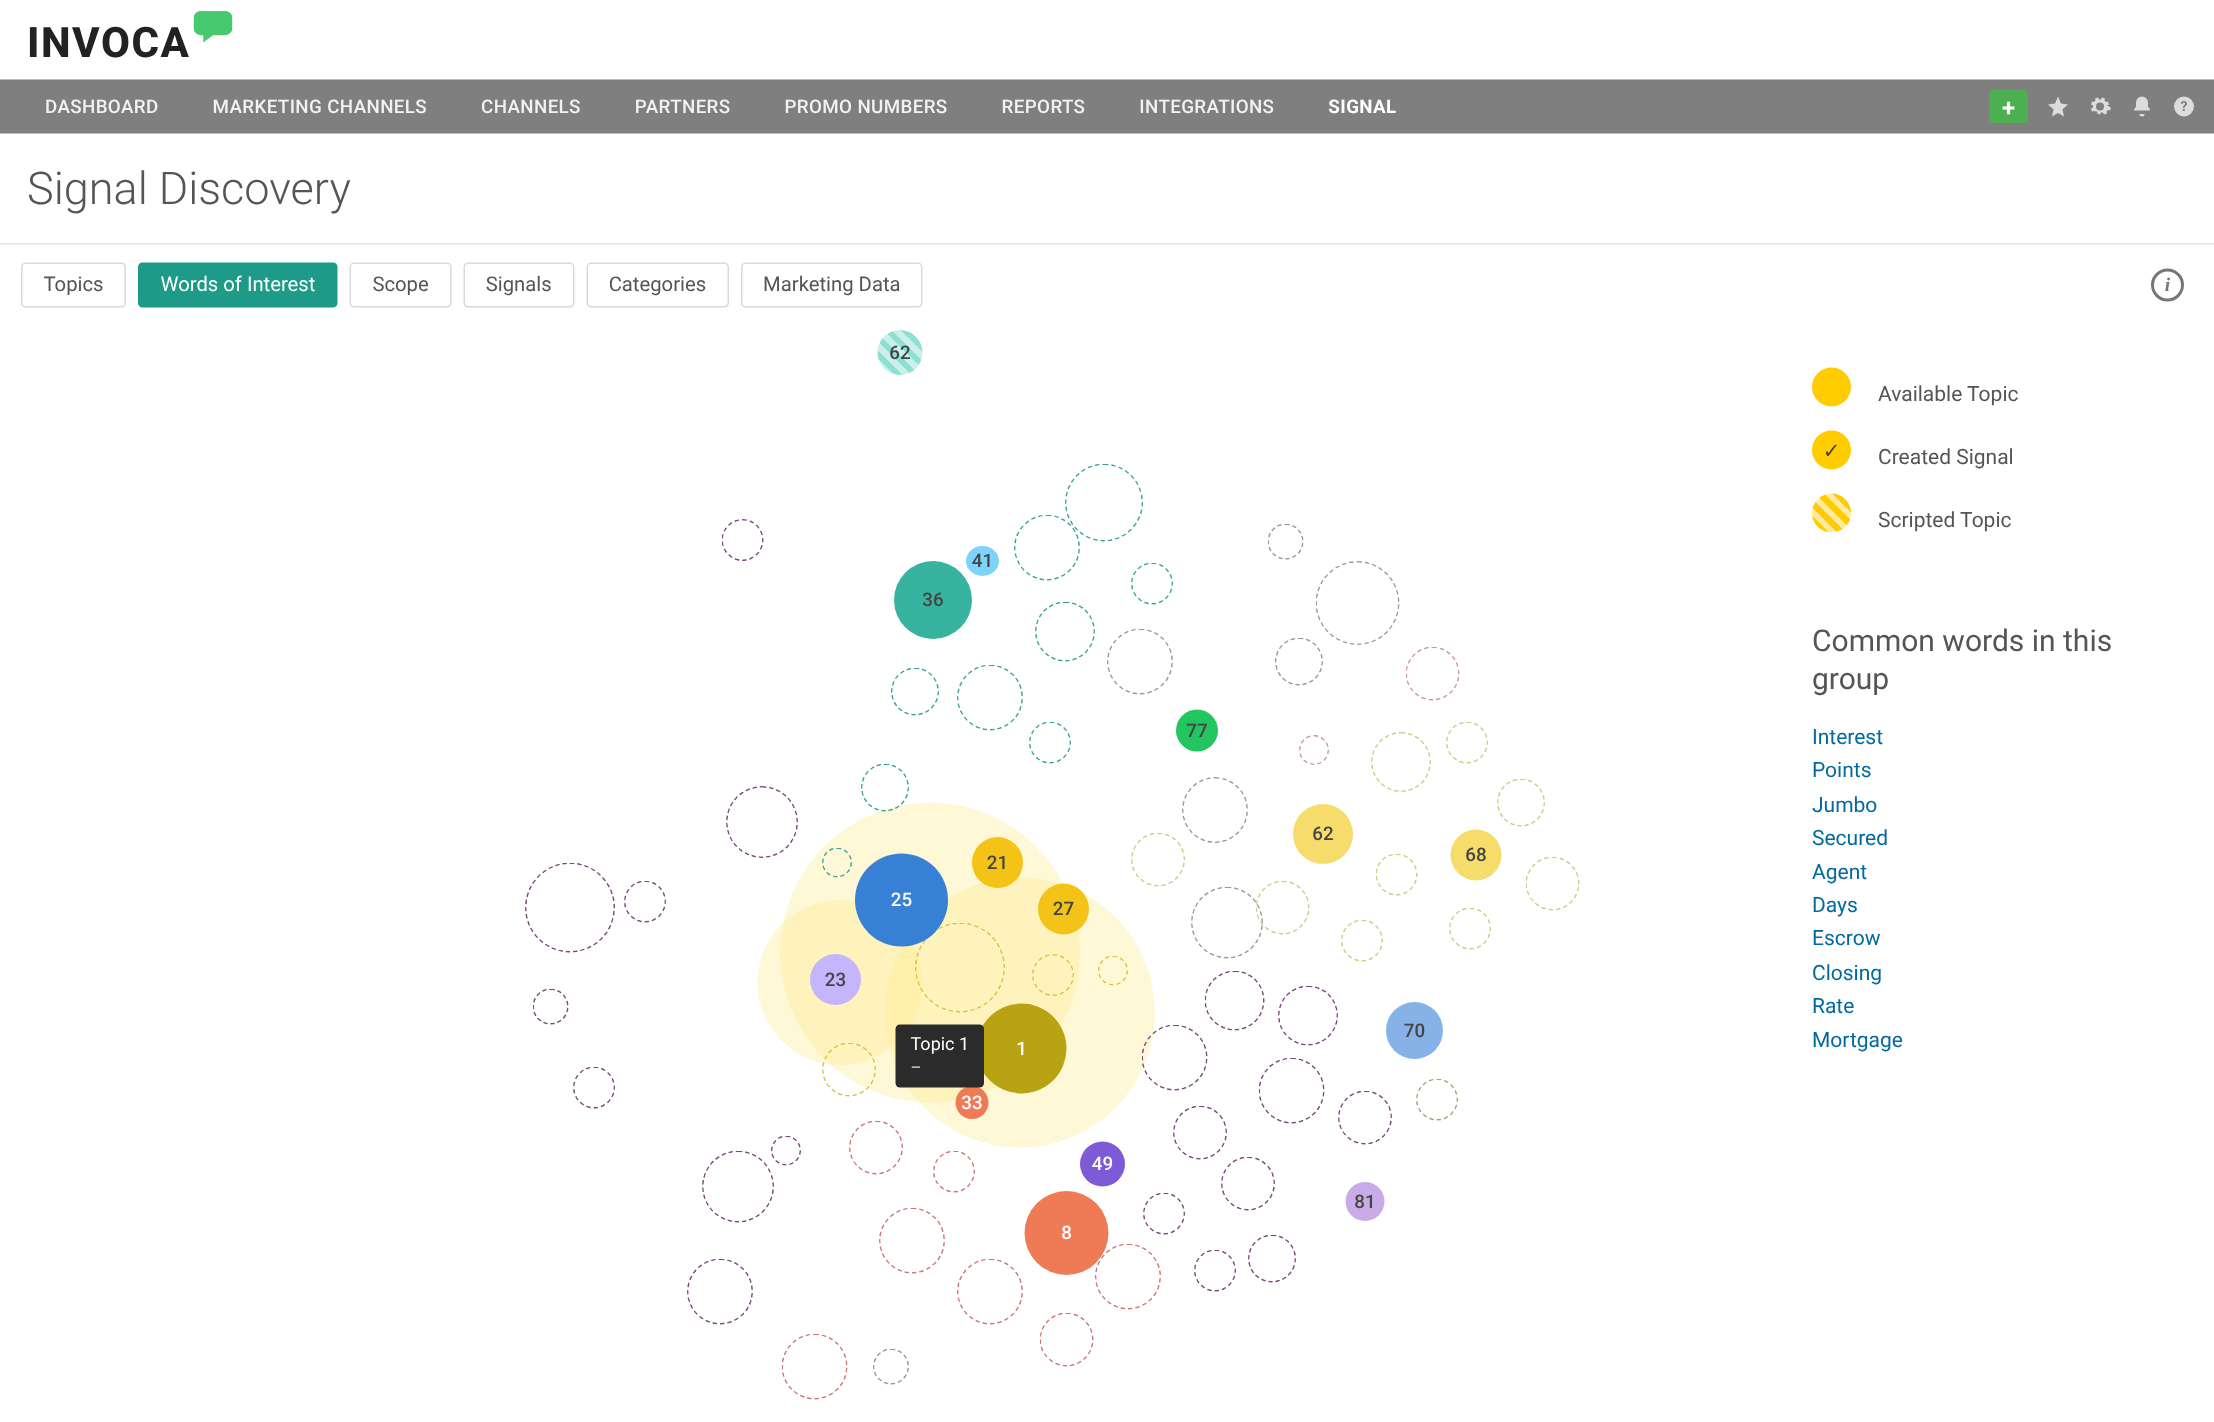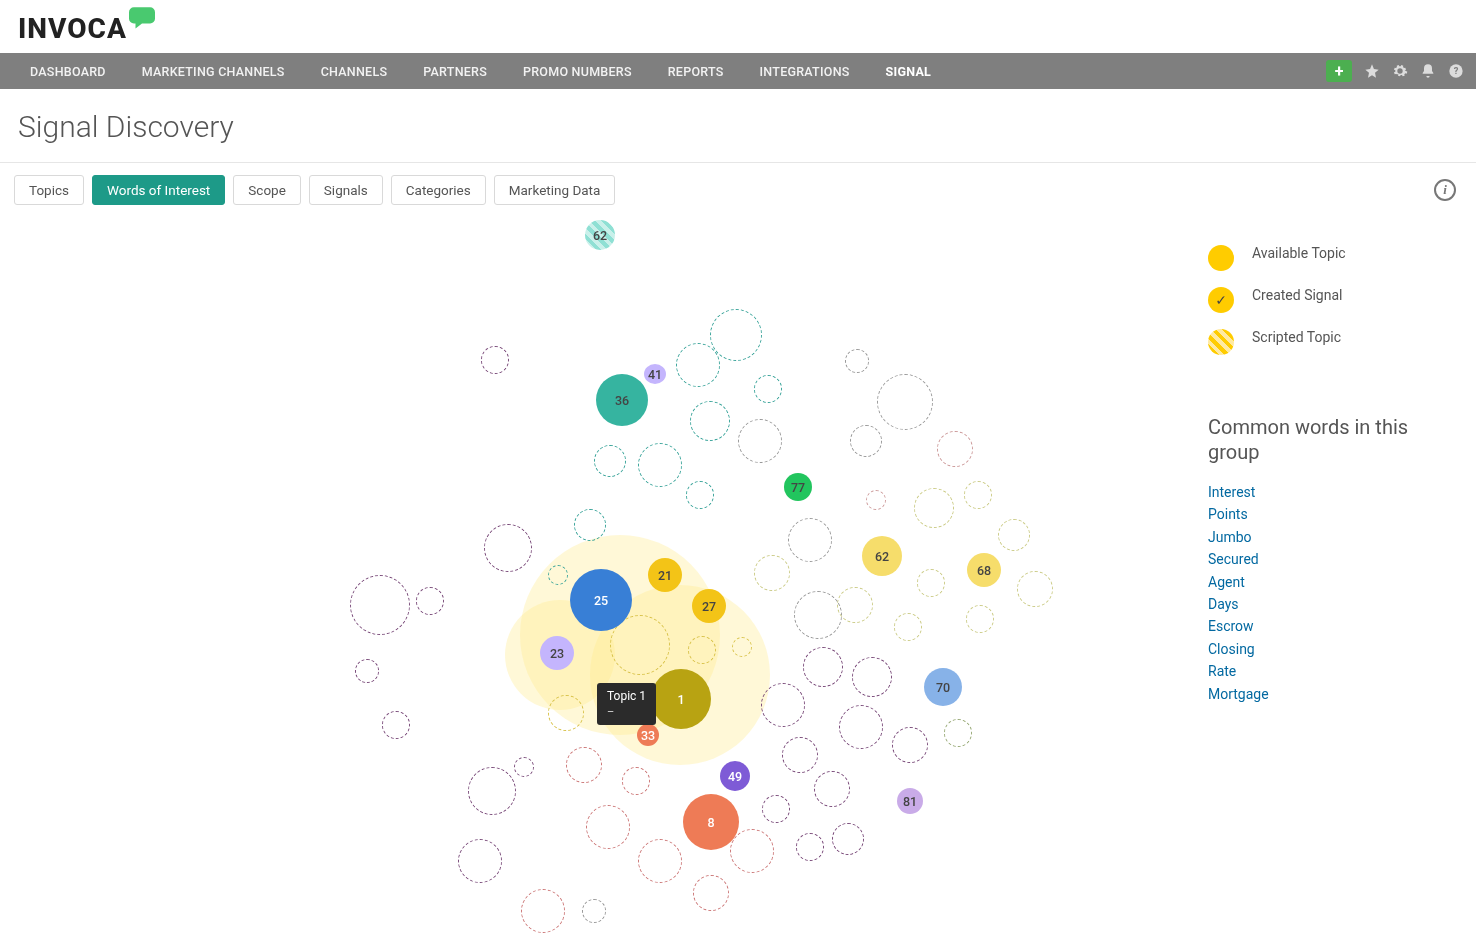--- a/index.html
+++ b/index.html
@@ -38,21 +38,21 @@
   .tab { border:1px solid var(--border); border-radius:3px; padding:6px 14px; font-size:13.5px; color:#555; background:#fff; cursor:pointer; }
   .tab.active { background:var(--teal); border-color:var(--teal); color:#fff; }
   .tabs-spacer { flex:1; }
   .info-ico { width:22px; height:22px; border:2px solid #777; border-radius:50%; display:flex; align-items:center; justify-content:center; color:#777; font-style:italic; font-family:Georgia,serif; font-weight:700; font-size:13px; cursor:pointer; margin-right:6px; }
 
   
   .main { display:flex; position:relative; }
   .viz { position:relative; flex:1; height:760px; }
   .sidebar { width:280px; padding:24px 26px 0 12px; }
   .side-h { font-size:20px; font-weight:400; color:#555; margin:20px 0 16px; line-height:1.25; }
-  .legend-row { display:flex; align-items:flex-start; gap:18px; margin:16px 0; font-size:14px; color:#555; }
+  .legend-row { display:flex; align-items:flex-end; gap:18px; margin:16px 0; font-size:14px; color:#555; }
   .swatch { width:26px; height:26px; border-radius:50%; flex-shrink:0; }
   .sw-avail { background:var(--yellow); }
   .sw-created { background:var(--yellow); display:flex; align-items:center; justify-content:center; color:#444; font-size:14px; }
   .sw-script { background:repeating-linear-gradient(45deg,#ffeaa1 0 4px,#ffcc00 4px 8px); }
   .words { margin-top:8px; }
   .words div { color:#0369a1; font-size:14px; line-height:1.6; }
 
   
   .bub { position:absolute; border-radius:50%; display:flex; align-items:center; justify-content:center; }
   .solid { color:#fff; font-size:12.5px; font-weight:500; cursor:pointer; }
@@ -191,21 +191,21 @@
       <div class="bub dash" style="left: 350px; top: 370px; height: 60px; width: 60px; border-color: rgb(122, 75, 122);"></div>
       <div class="bub dash" style="left: 355px; top: 454px; height: 24px; width: 24px; border-color: rgb(122, 75, 122);"></div>
       <div class="bub dash" style="left: 382px; top: 506px; height: 28px; width: 28px; border-color: rgb(122, 75, 122);"></div>
       <div class="bub dash" style="left: 610px; top: 410px; height: 60px; width: 60px; border-color: rgb(216, 194, 74);"></div>
       <div class="bub dash" style="left: 688px; top: 431px; height: 28px; width: 28px; border-color: rgb(216, 194, 74);"></div>
       <div class="bub dash" style="left: 732px; top: 432px; height: 20px; width: 20px; border-color: rgb(216, 194, 74);"></div>
       <div class="bub dash" style="left: 574px; top: 304px; height: 32px; width: 32px; border-color: rgb(58, 164, 154);"></div>
       <div class="bub dash" style="left: 548px; top: 360px; height: 20px; width: 20px; border-color: rgb(58, 164, 154);"></div>
       <div class="bub solid dark" style="left: 585px; top: 15px; height: 30px; width: 30px; background: repeating-linear-gradient(45deg, rgb(143, 224, 212) 0px, rgb(143, 224, 212) 4px, rgb(201, 240, 234) 4px, rgb(201, 240, 234) 8px);">62</div>
       <div class="bub solid dark" style="left: 596px; top: 169px; height: 52px; width: 52px; background: rgb(54, 180, 160);">36</div>
-      <div class="bub solid dark" style="left: 644px; top: 159px; height: 20px; width: 22px; background: #c4b5fd;">41</div>
+      <div class="bub solid dark" style="left: 644px; top: 159px; height: 20px; width: 22px; background: #7dd3fc;">41</div>
       <div class="bub solid dark" style="left: 784px; top: 268px; height: 28px; width: 28px; background: #22c55e;">77</div>
       <div class="bub solid" style="left: 570px; top: 364px; height: 62px; width: 62px; background: rgb(56, 127, 214);">25</div>
       <div class="bub solid dark" style="left: 648px; top: 353px; height: 34px; width: 34px; background: rgb(243, 196, 23);">21</div>
       <div class="bub solid dark" style="left: 692px; top: 384px; height: 34px; width: 34px; background: rgb(243, 196, 23);">27</div>
       <div class="bub solid dark" style="left: 540px; top: 431px; height: 34px; width: 34px; background: #c4b5fd;">23</div>
       <div class="bub solid" style="left: 651px; top: 464px; height: 60px; width: 60px; background: rgb(184, 163, 18);">1</div>
       <div class="bub solid" style="left: 637px; top: 519px; height: 22px; width: 22px; background: rgb(238, 123, 86);">33</div>
       <div class="bub solid" style="left: 683px; top: 589px; height: 56px; width: 56px; background: rgb(238, 123, 86);">8</div>
       <div class="bub solid" style="left: 720px; top: 556px; height: 30px; width: 30px; background: rgb(126, 91, 214);">49</div>
       <div class="bub solid dark" style="left: 924px; top: 463px; height: 38px; width: 38px; background: rgb(135, 178, 232);">70</div>

